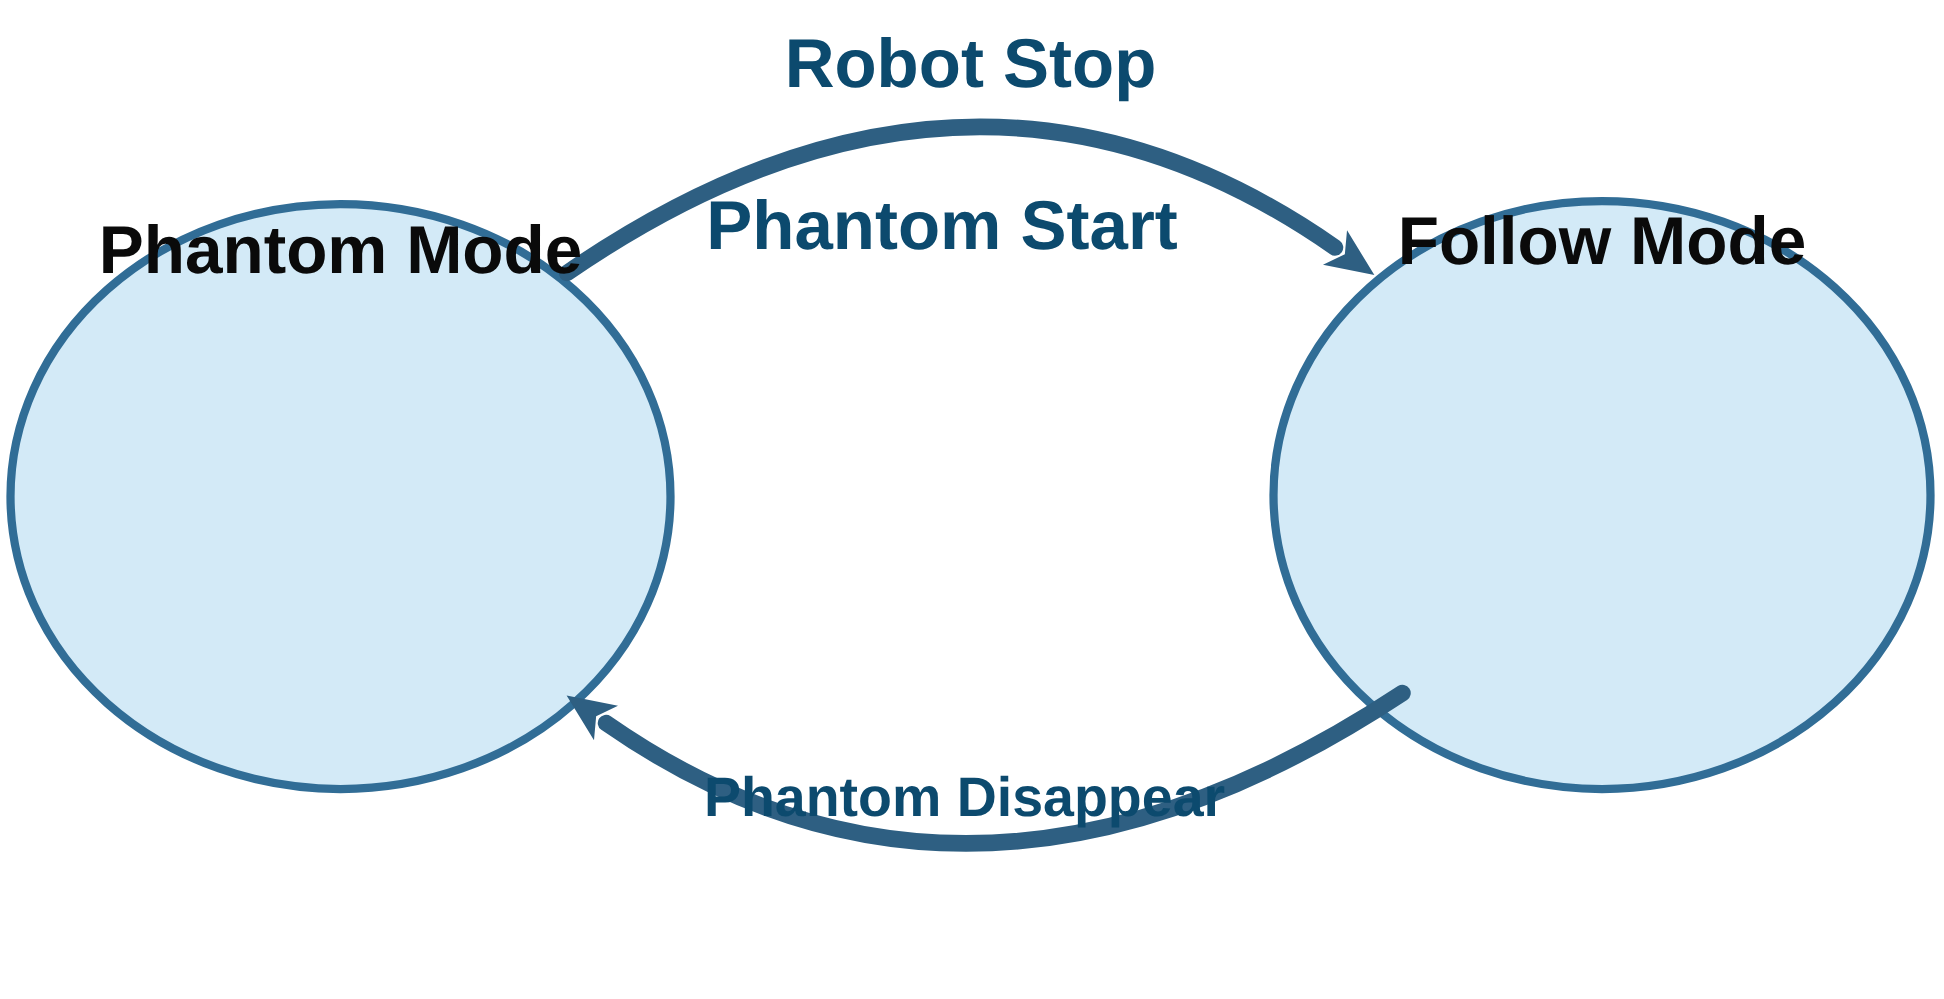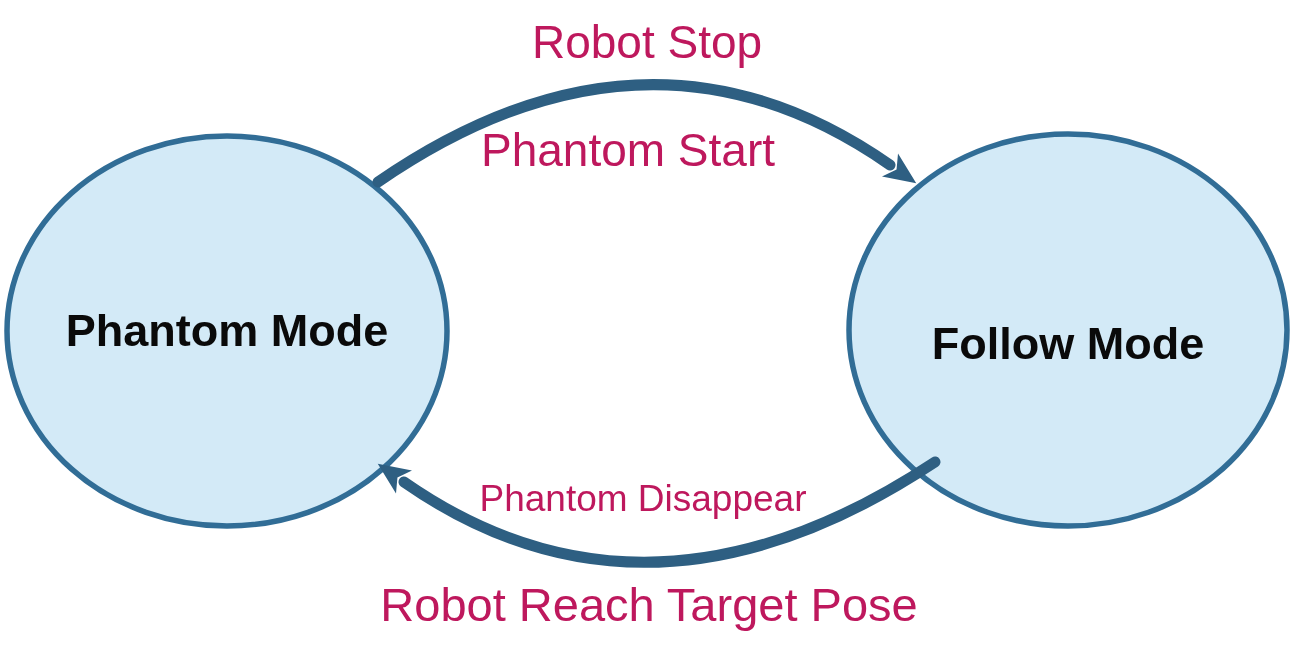--- a/index.html
+++ b/index.html
@@ -17,39 +17,38 @@
   }
   .diagram-svg {
     position: absolute;
     left: 0;
     top: 0;
   }
   .label {
     position: absolute;
     transform: translateX(-50%);
     white-space: nowrap;
-    font-weight: normal;
-    color: #be185d;
+    font-weight: bold;
+    color: #0c4a6e;
     line-height: 1.05;
   }
   .label-large {
     font-size: 46px;
   }
   .label-xl {
     font-size: 47px;
   }
   .label-medium {
     font-size: 37px;
   }
   .node-text {
     position: absolute;
     display: flex;
     flex-direction: column;
     align-items: center;
-    justify-content: center;
     text-align: center;
     font-weight: bold;
     color: #0a0a0a;
     font-size: 45px;
     line-height: 62px;
   }
   .node-text .line {
     white-space: nowrap;
   }
 </style>
@@ -71,25 +70,24 @@
 
     <path d="M 378 182 Q 648 -4 890 165" fill="none" stroke-width="11" stroke-linecap="round" marker-end="url(#arrowhead)" stroke="#2e5f82"></path>
 
     <path d="M 935 462 Q 648 652 404 482" fill="none" stroke-width="11" stroke-linecap="round" marker-end="url(#arrowhead)" stroke="#2e5f82"></path>
   </svg>
 
   <div class="node-text" style="left:7px; top:136px; width:440px; height:390px;">
     <div class="line">Phantom Mode</div>
   </div>
 
-  <div class="node-text" style="left:849px; top:148px; width:438px; height:392px;">
+  <div class="node-text" style="left:849px; top:130px; width:438px; height:392px;">
     <div class="line">Follow Mode</div>
   </div>
 
   <div class="label label-large" style="left:647px; top:18px;">Robot Stop</div>
 
   <div class="label label-large" style="left:628px; top:126px;">Phantom Start</div>
 
-  <div class="label label-medium" style="left:643px; top:480px;">Phantom Disappear</div>
+  <div class="label label-medium" style="left:643px; top:513px;">Phantom Disappear</div>
 
-  <div class="label label-xl" style="left:649px; top:580px;">Robot Reach Target Pose</div>
 
 </div>
 
 </body></html>

